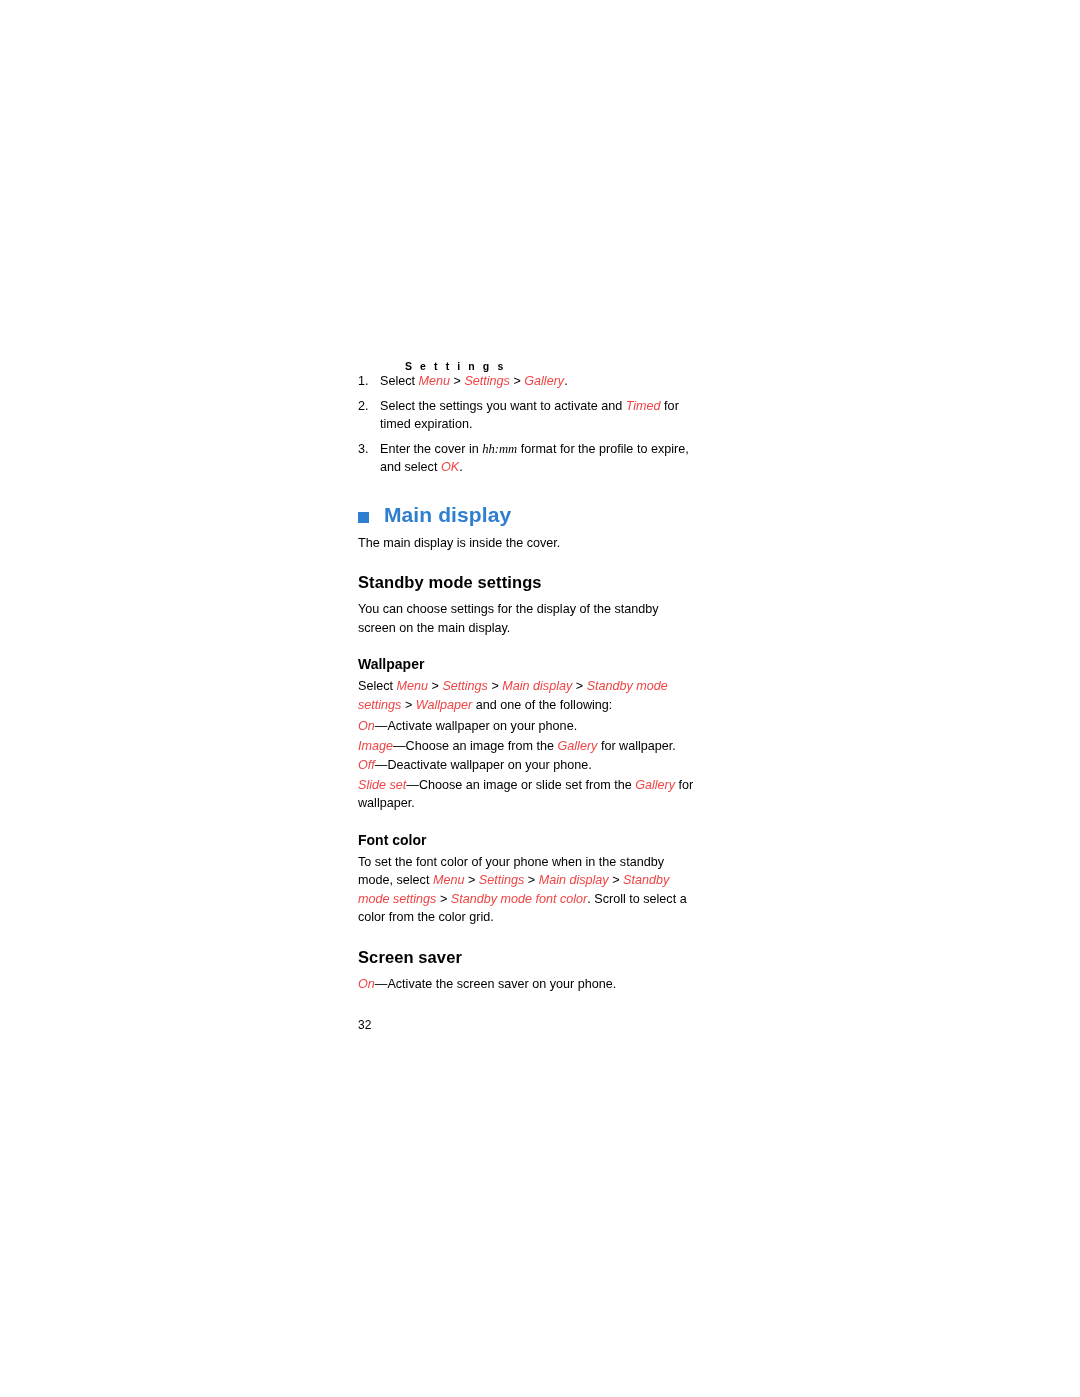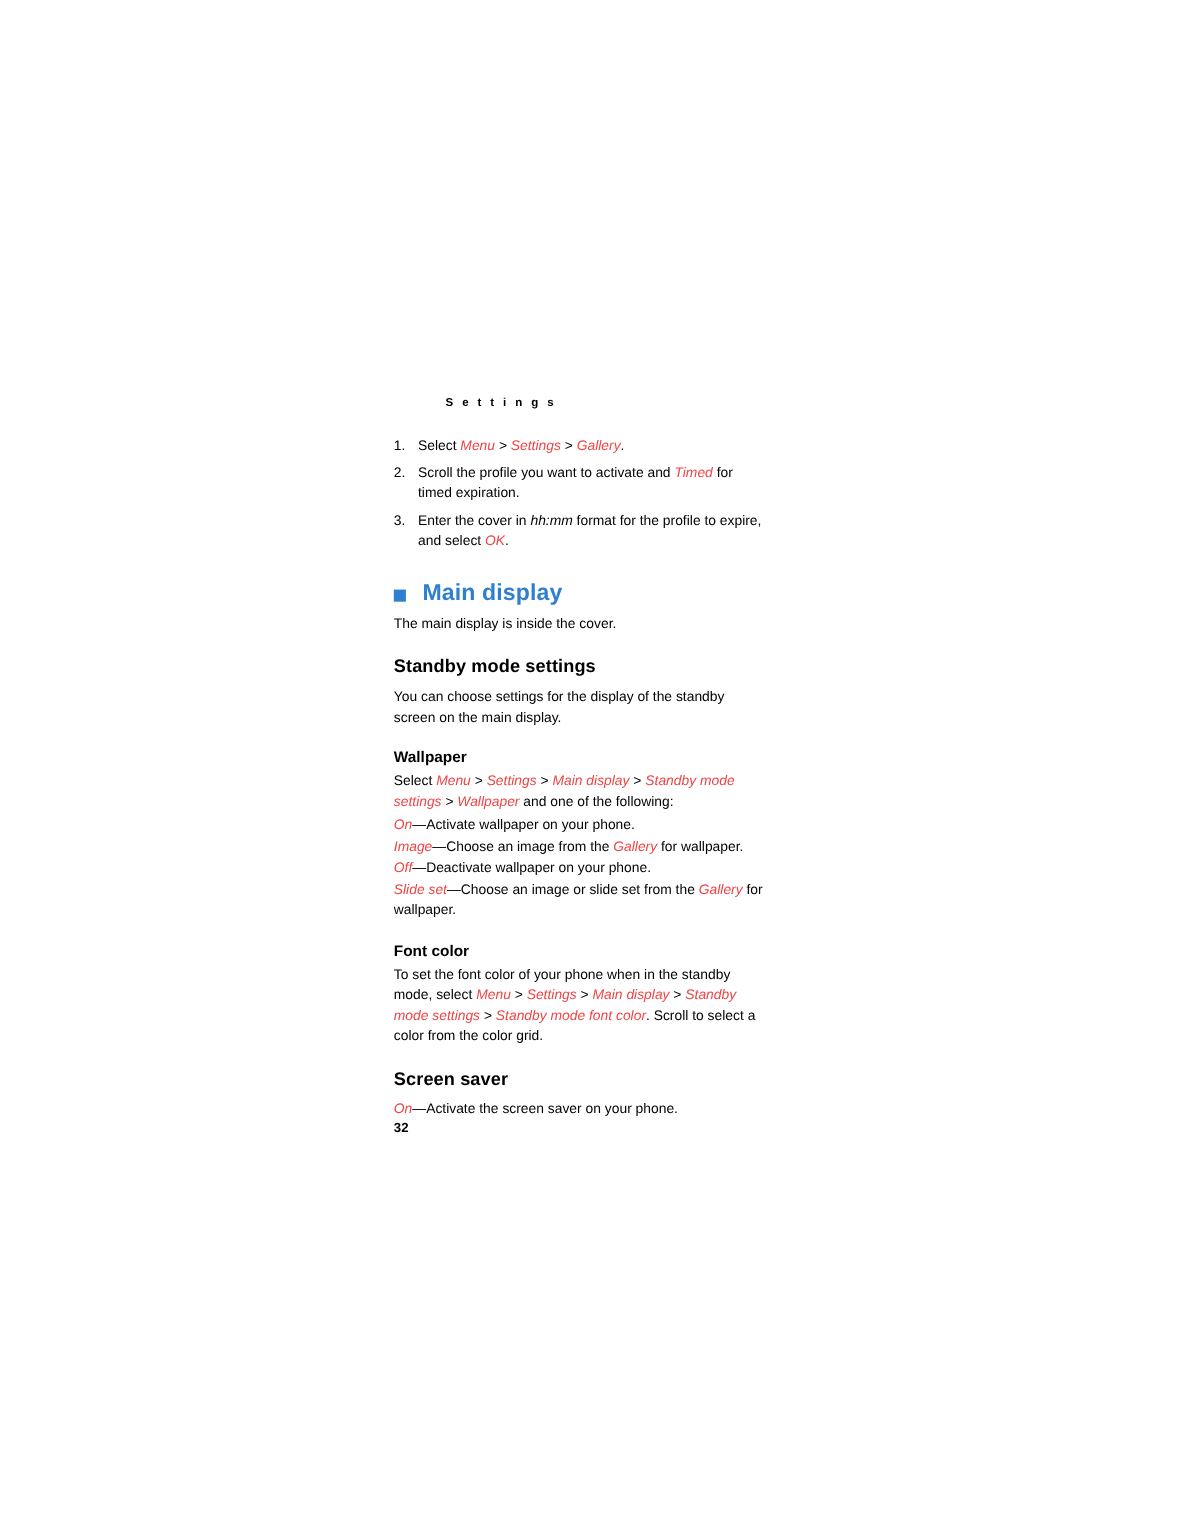--- a/index.html
+++ b/index.html
@@ -25,21 +25,21 @@
     position: absolute;
     left: 358px;
     top: 360px;
     width: 340px;
   }
   .running-head {
     font-size: 10.5px;
     letter-spacing: 2.6px;
     color: #000000;
     font-weight: bold;
-    margin-bottom: 24px;
+    margin-bottom: 0;
     padding-left: 47px;
   }
   ol.steps {
     list-style: none;
     margin: 0 0 0 0;
     padding: 0;
   }
   ol.steps li {
     position: relative;
     padding-left: 22px;
@@ -51,20 +51,21 @@
     position: absolute;
     left: 0;
     top: 0;
   }
   .blue {
     color: #ef4444;
     font-style: italic;
   }
   .ital {
     font-style: italic;
+    font-family: Liberation Serif, serif;
   }
   h2.sec {
     font-size: 21px;
     font-weight: bold;
     color: #2f7fd0;
     margin: 26px 0 7px 0;
     letter-spacing: 0.1px;
     position: relative;
     padding-left: 26px;
   }
@@ -97,39 +98,38 @@
   }
   p.tight {
     margin: 0 0 1px 0;
   }
   .pagenum {
     position: absolute;
     left: 358px;
     top: 1018px;
     font-size: 12px;
     color: #000;
-    font-weight: bold;
   }
 </style>
 </head>
 <body>
 
 <div class="page">
   <div class="content">
 
     <div class="running-head">S e t t i n g s</div>
 
     <ol class="steps">
       <li>
         <span class="num">1.</span>
         <span class="rich"><span>Select </span><span class="blue">Menu</span><span> &gt; </span><span class="blue">Settings</span><span> &gt; </span><span class="blue">Gallery</span><span>.</span></span>
       </li>
       <li>
         <span class="num">2.</span>
-        <span class="rich"><span>Scroll the profile you want to activate and </span><span class="blue">Timed</span><span> for timed expiration.</span></span>
+        <span class="rich"><span>Select the settings you want to activate and </span><span class="blue">Timed</span><span> for timed expiration.</span></span>
       </li>
       <li>
         <span class="num">3.</span>
         <span class="rich"><span>Enter the cover in </span><span class="ital">hh:mm</span><span> format for the profile to expire, and select </span><span class="blue">OK</span><span>.</span></span>
       </li>
     </ol>
 
     <h2 class="sec">
       <span class="bullet"></span>
       <span>Main display</span>

